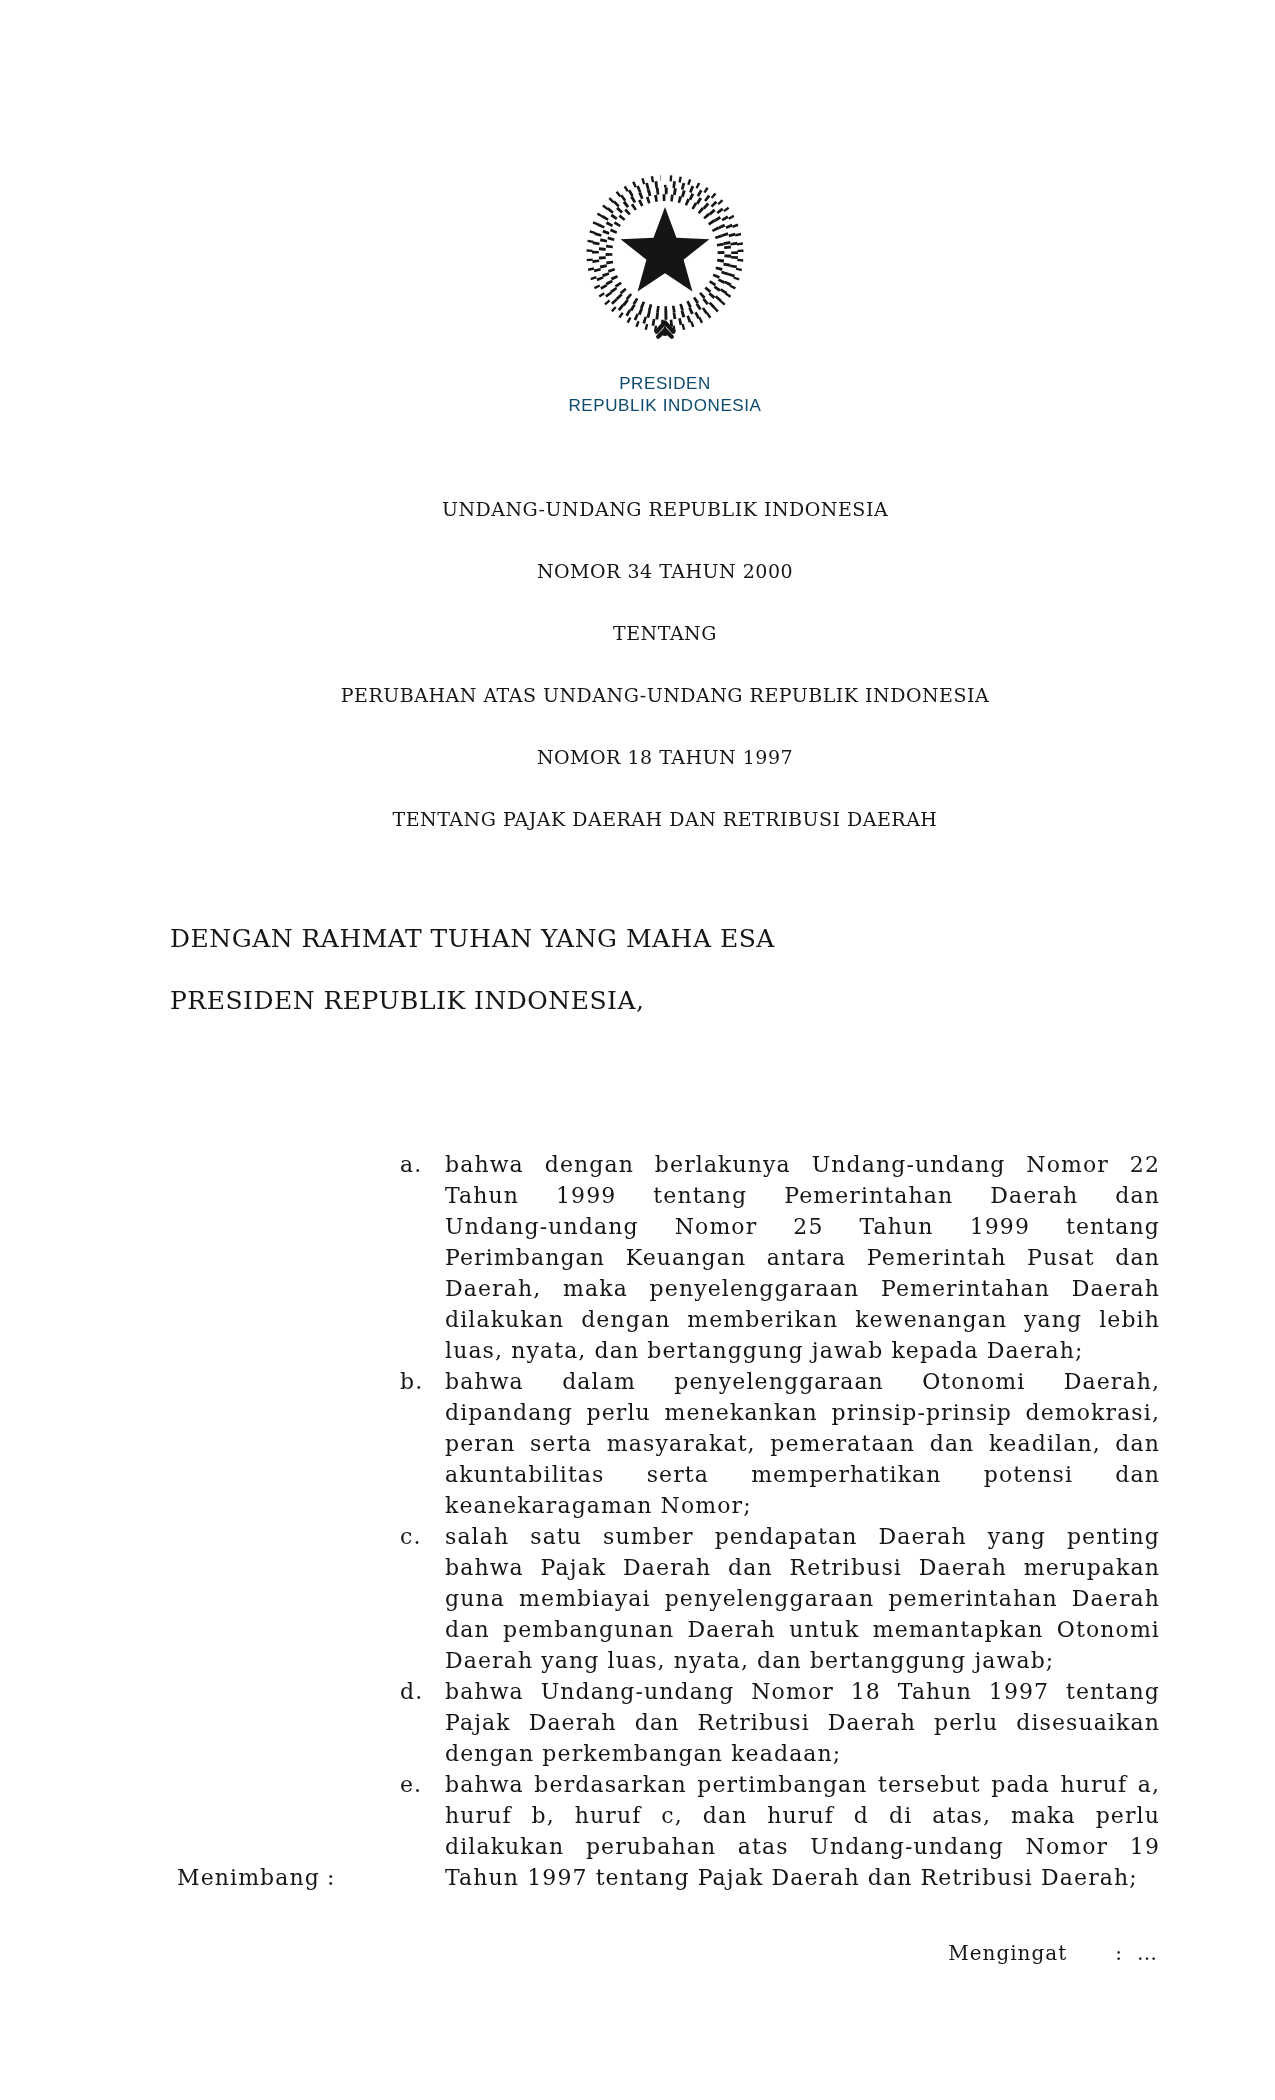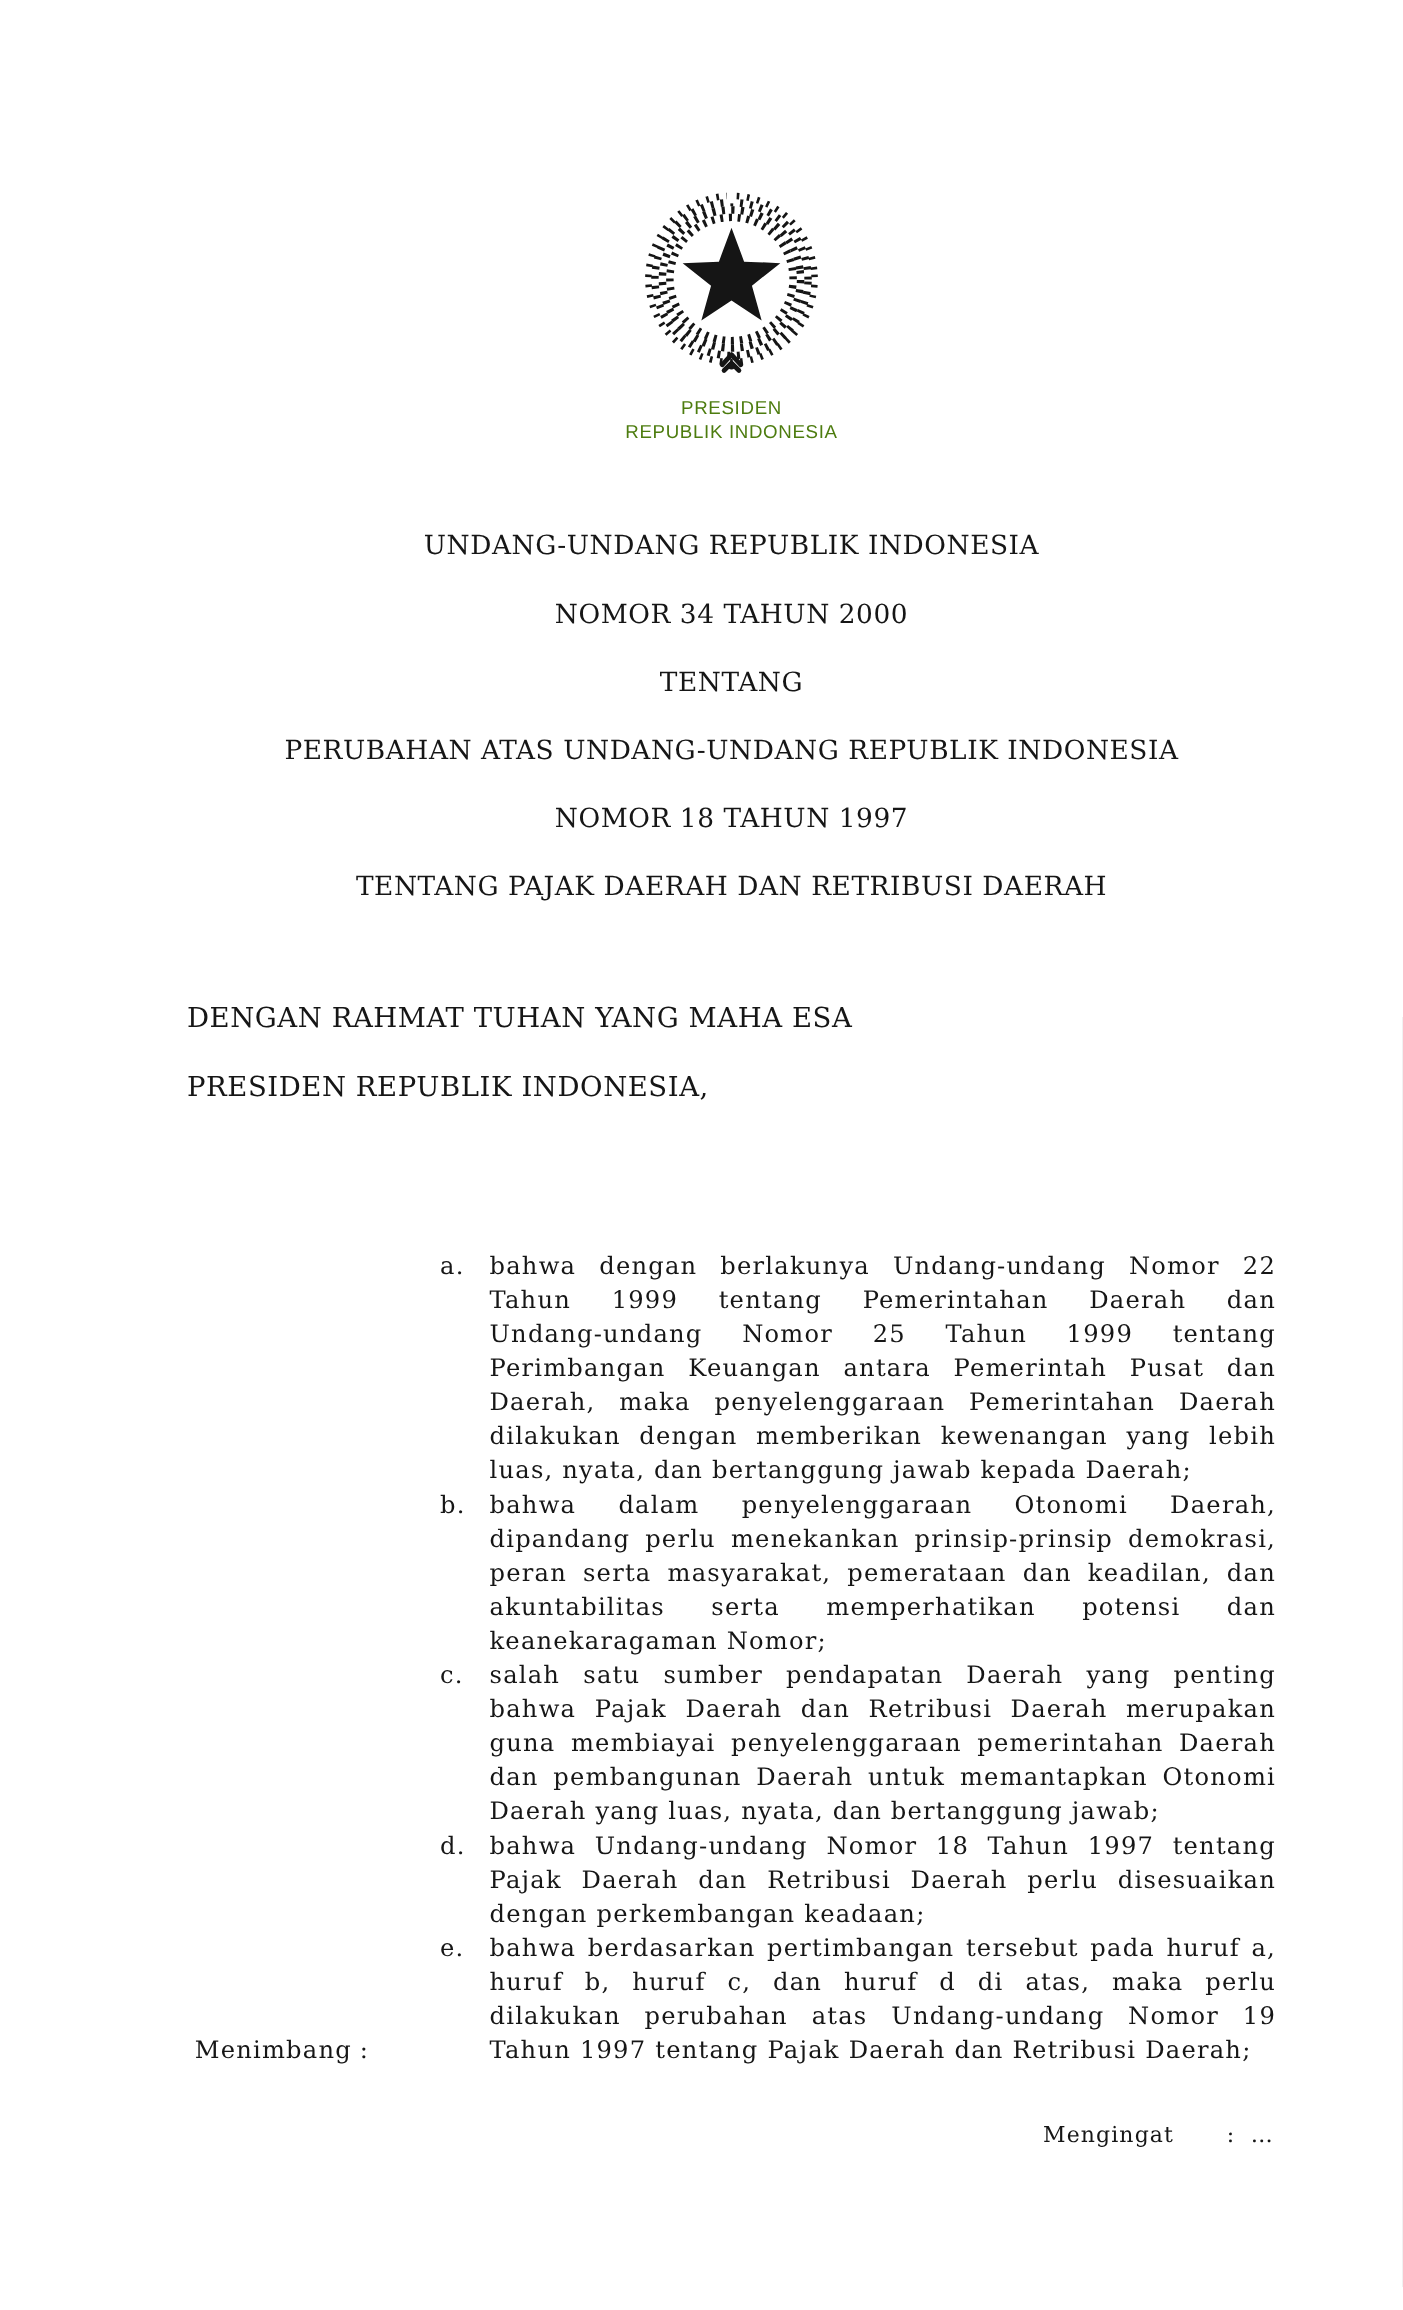--- a/index.html
+++ b/index.html
@@ -17,33 +17,33 @@
     position: absolute;
     left: 170px;
     top: 0;
     width: 990px;
   }
 
   
   .emblem-block { padding-top: 173px; text-align: center; }
   .emblem-block svg { display: block; margin: 0 auto; }
   .agency {
-    margin-top: 13px;
+    margin-top: 26px;
     font-family: "Liberation Sans", sans-serif;
     font-size: 17px;
     line-height: 22px;
     letter-spacing: 0.6px;
-    color: #4d7c0f;
+    color: #0c4a6e;
   }
 
   
   .title-block {
     margin-top: 77px;
     text-align: center;
-    font-size: 24px;
+    font-size: 19px;
     letter-spacing: 0.5px;
   }
   .tline { line-height: 30px; margin-bottom: 32px; white-space: nowrap; }
   .tline:last-child { margin-bottom: 0; }
 
   .preamble {
     margin-top: 90px;
     text-align: left;
     font-size: 25px;
     letter-spacing: 0.5px;

